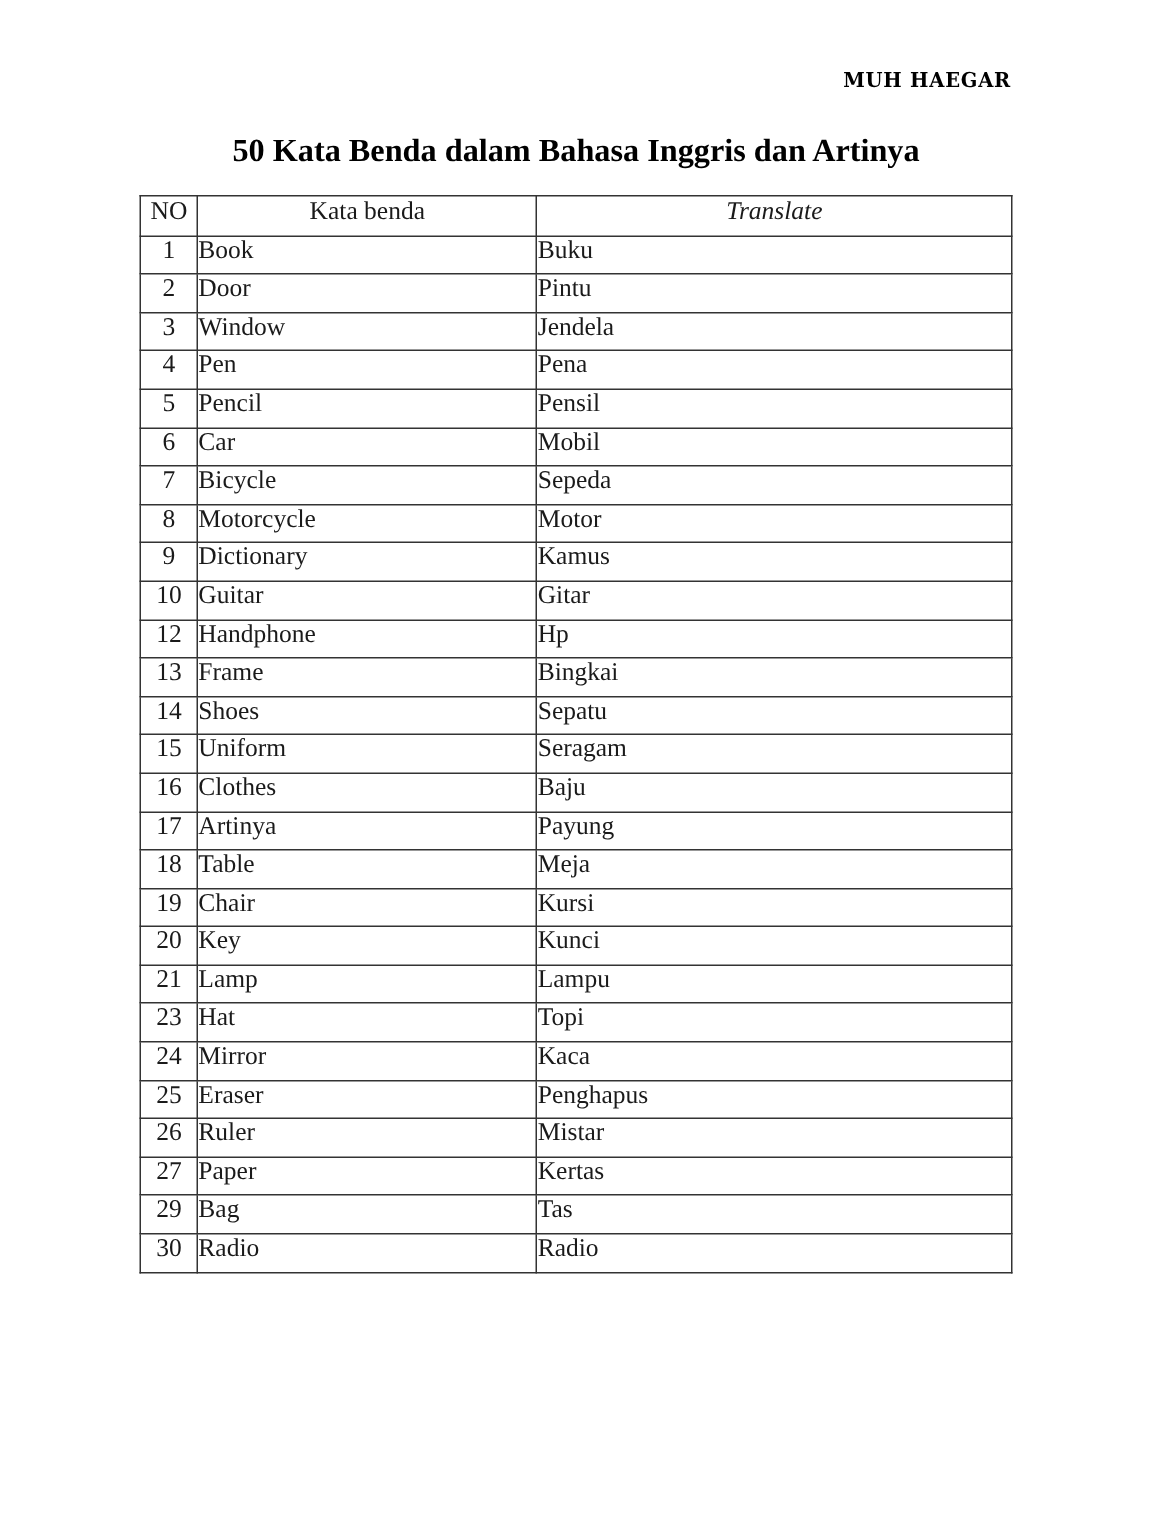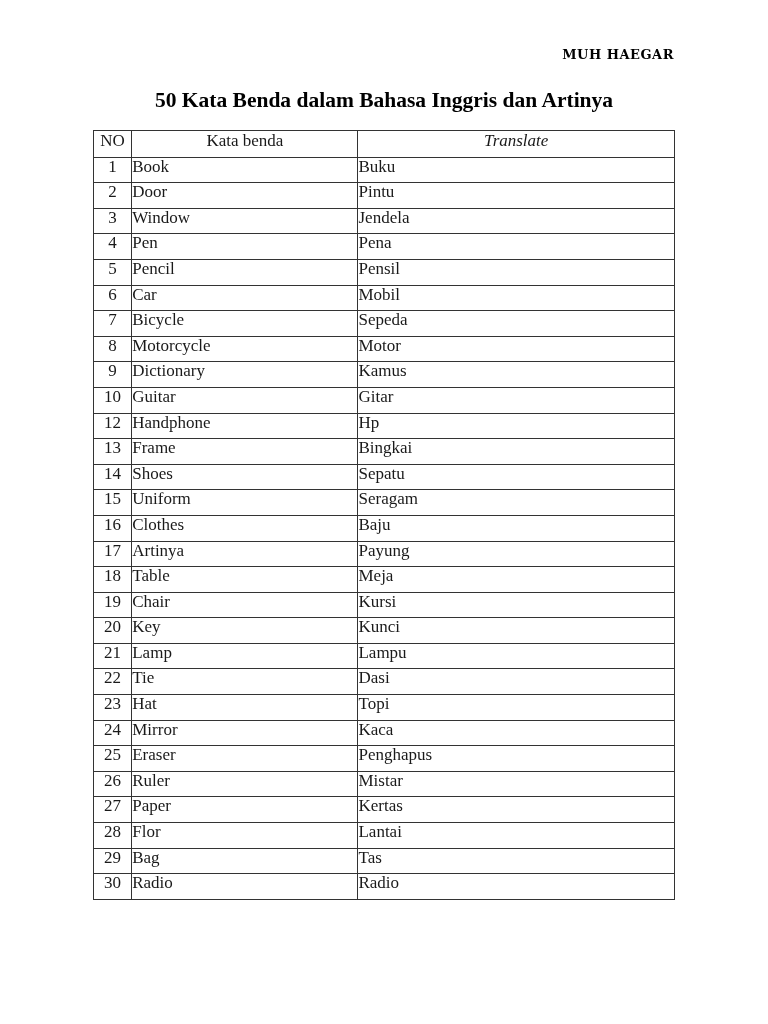--- a/index.html
+++ b/index.html
@@ -174,25 +174,20 @@
         <td class="cell-no">20</td>
         <td class="cell-text">Key</td>
         <td class="cell-text">Kunci</td>
       </tr>
       <tr>
         <td class="cell-no">21</td>
         <td class="cell-text">Lamp</td>
         <td class="cell-text">Lampu</td>
       </tr>
       <tr>
-        <td class="cell-no">22</td>
-        <td class="cell-text">Tie</td>
-        <td class="cell-text">Dasi</td>
-      </tr>
-      <tr>
         <td class="cell-no">23</td>
         <td class="cell-text">Hat</td>
         <td class="cell-text">Topi</td>
       </tr>
       <tr>
         <td class="cell-no">24</td>
         <td class="cell-text">Mirror</td>
         <td class="cell-text">Kaca</td>
       </tr>
       <tr>
@@ -202,25 +197,20 @@
       </tr>
       <tr>
         <td class="cell-no">26</td>
         <td class="cell-text">Ruler</td>
         <td class="cell-text">Mistar</td>
       </tr>
       <tr>
         <td class="cell-no">27</td>
         <td class="cell-text">Paper</td>
         <td class="cell-text">Kertas</td>
-      </tr>
-      <tr>
-        <td class="cell-no">28</td>
-        <td class="cell-text">Flor</td>
-        <td class="cell-text">Lantai</td>
       </tr>
       <tr>
         <td class="cell-no">29</td>
         <td class="cell-text">Bag</td>
         <td class="cell-text">Tas</td>
       </tr>
       <tr>
         <td class="cell-no">30</td>
         <td class="cell-text">Radio</td>
         <td class="cell-text">Radio</td>

